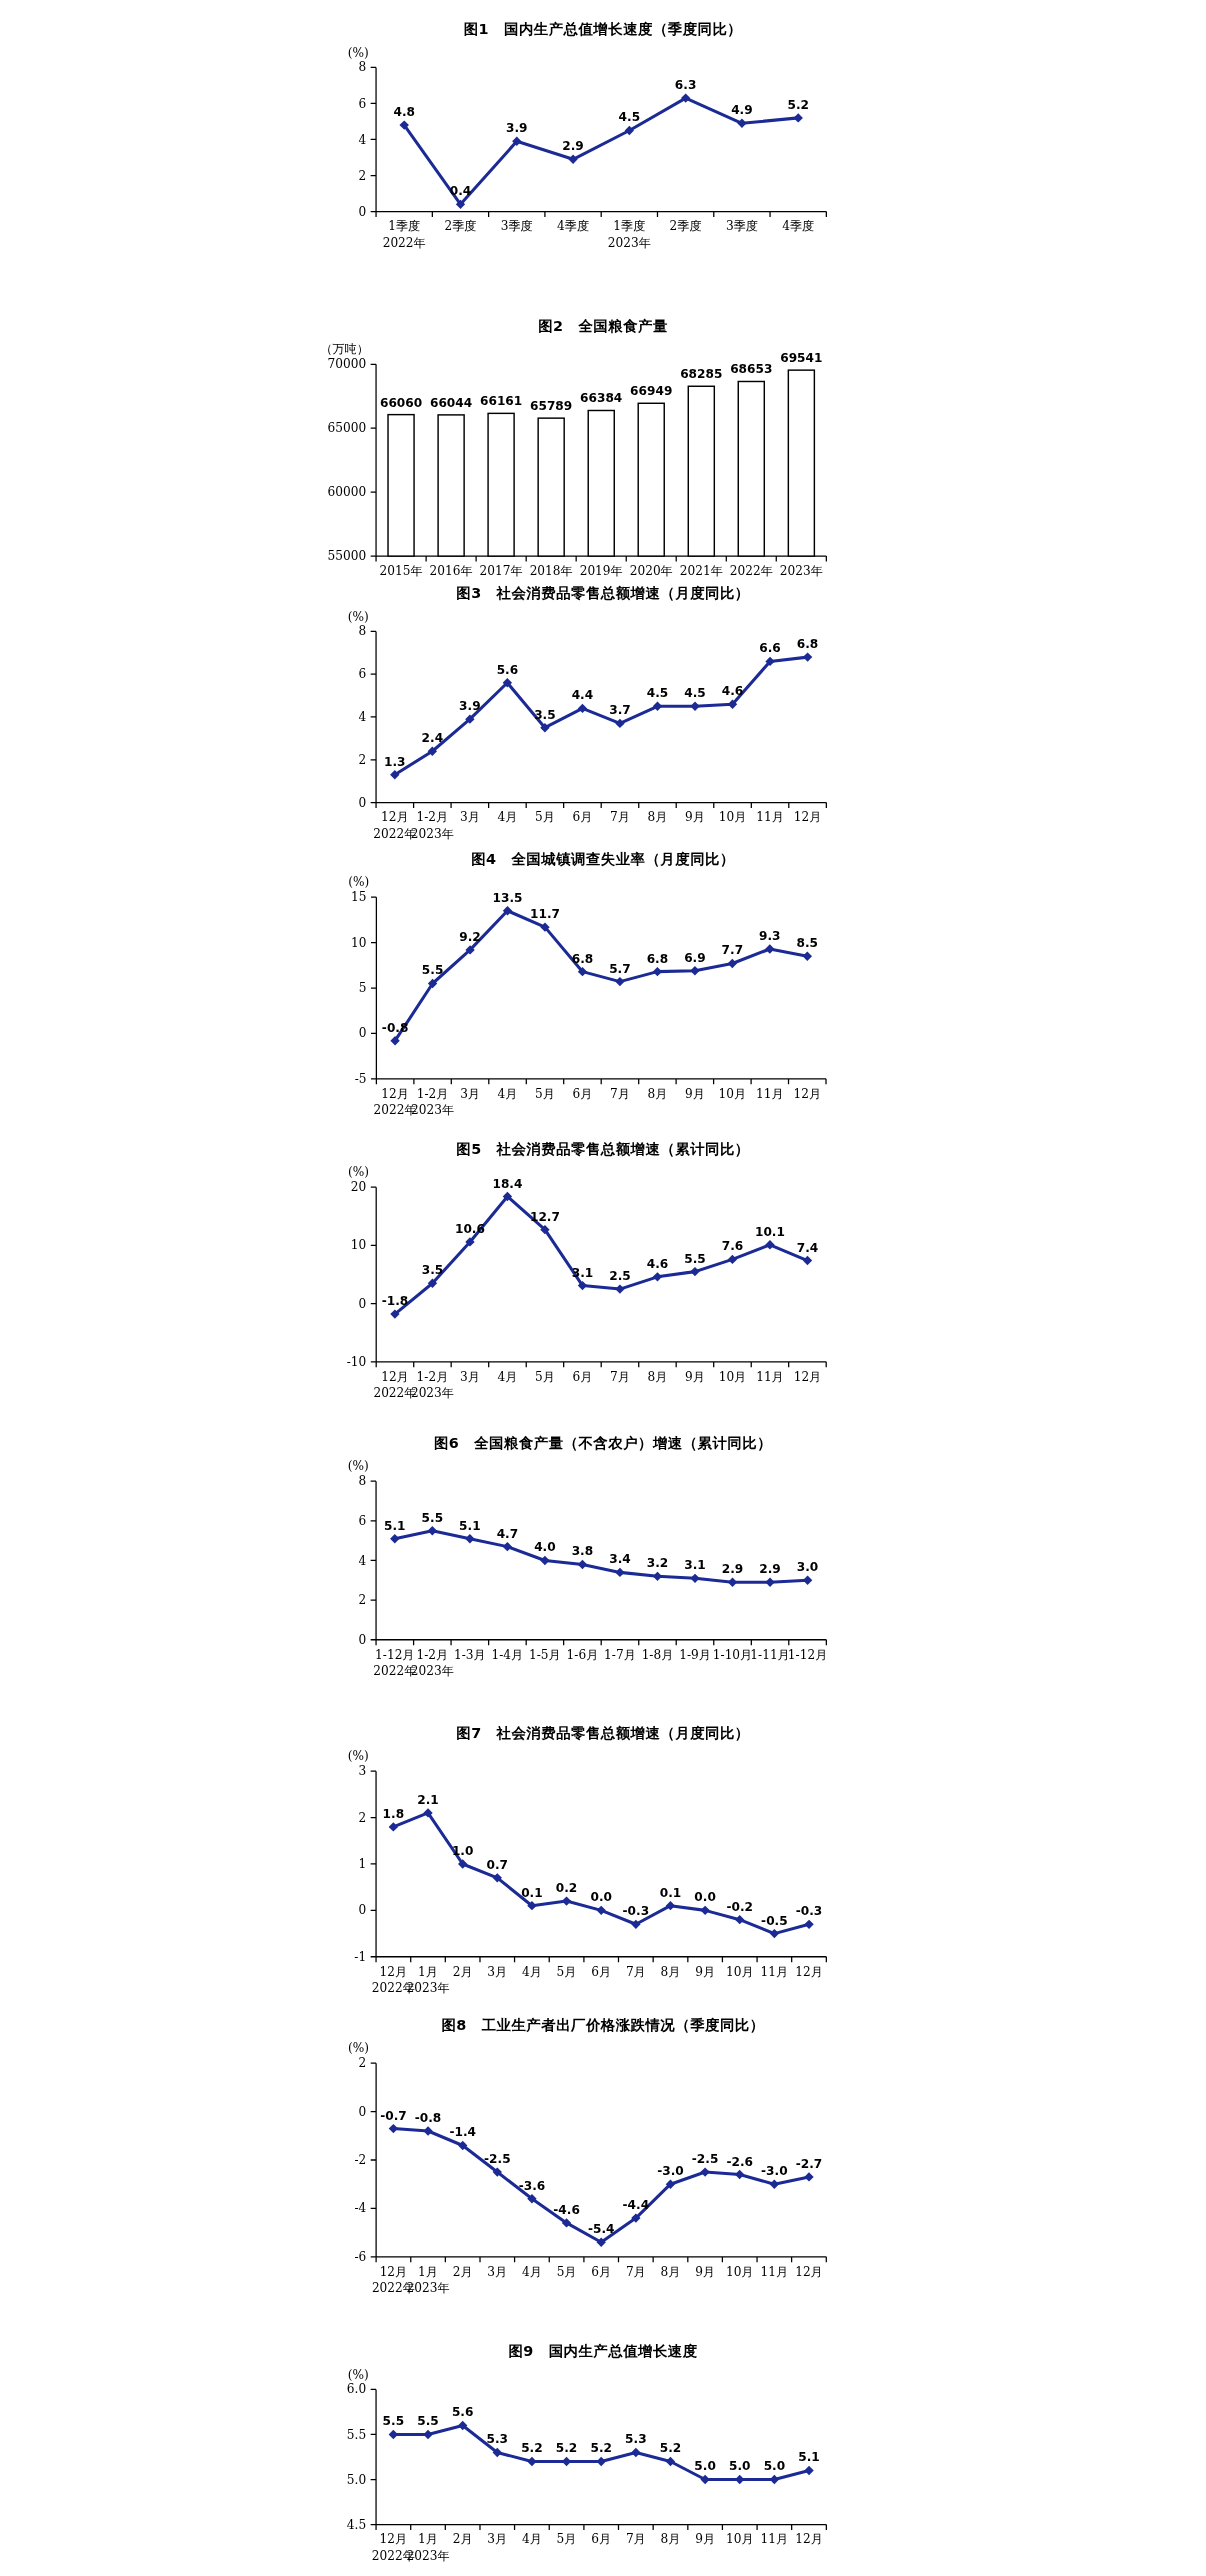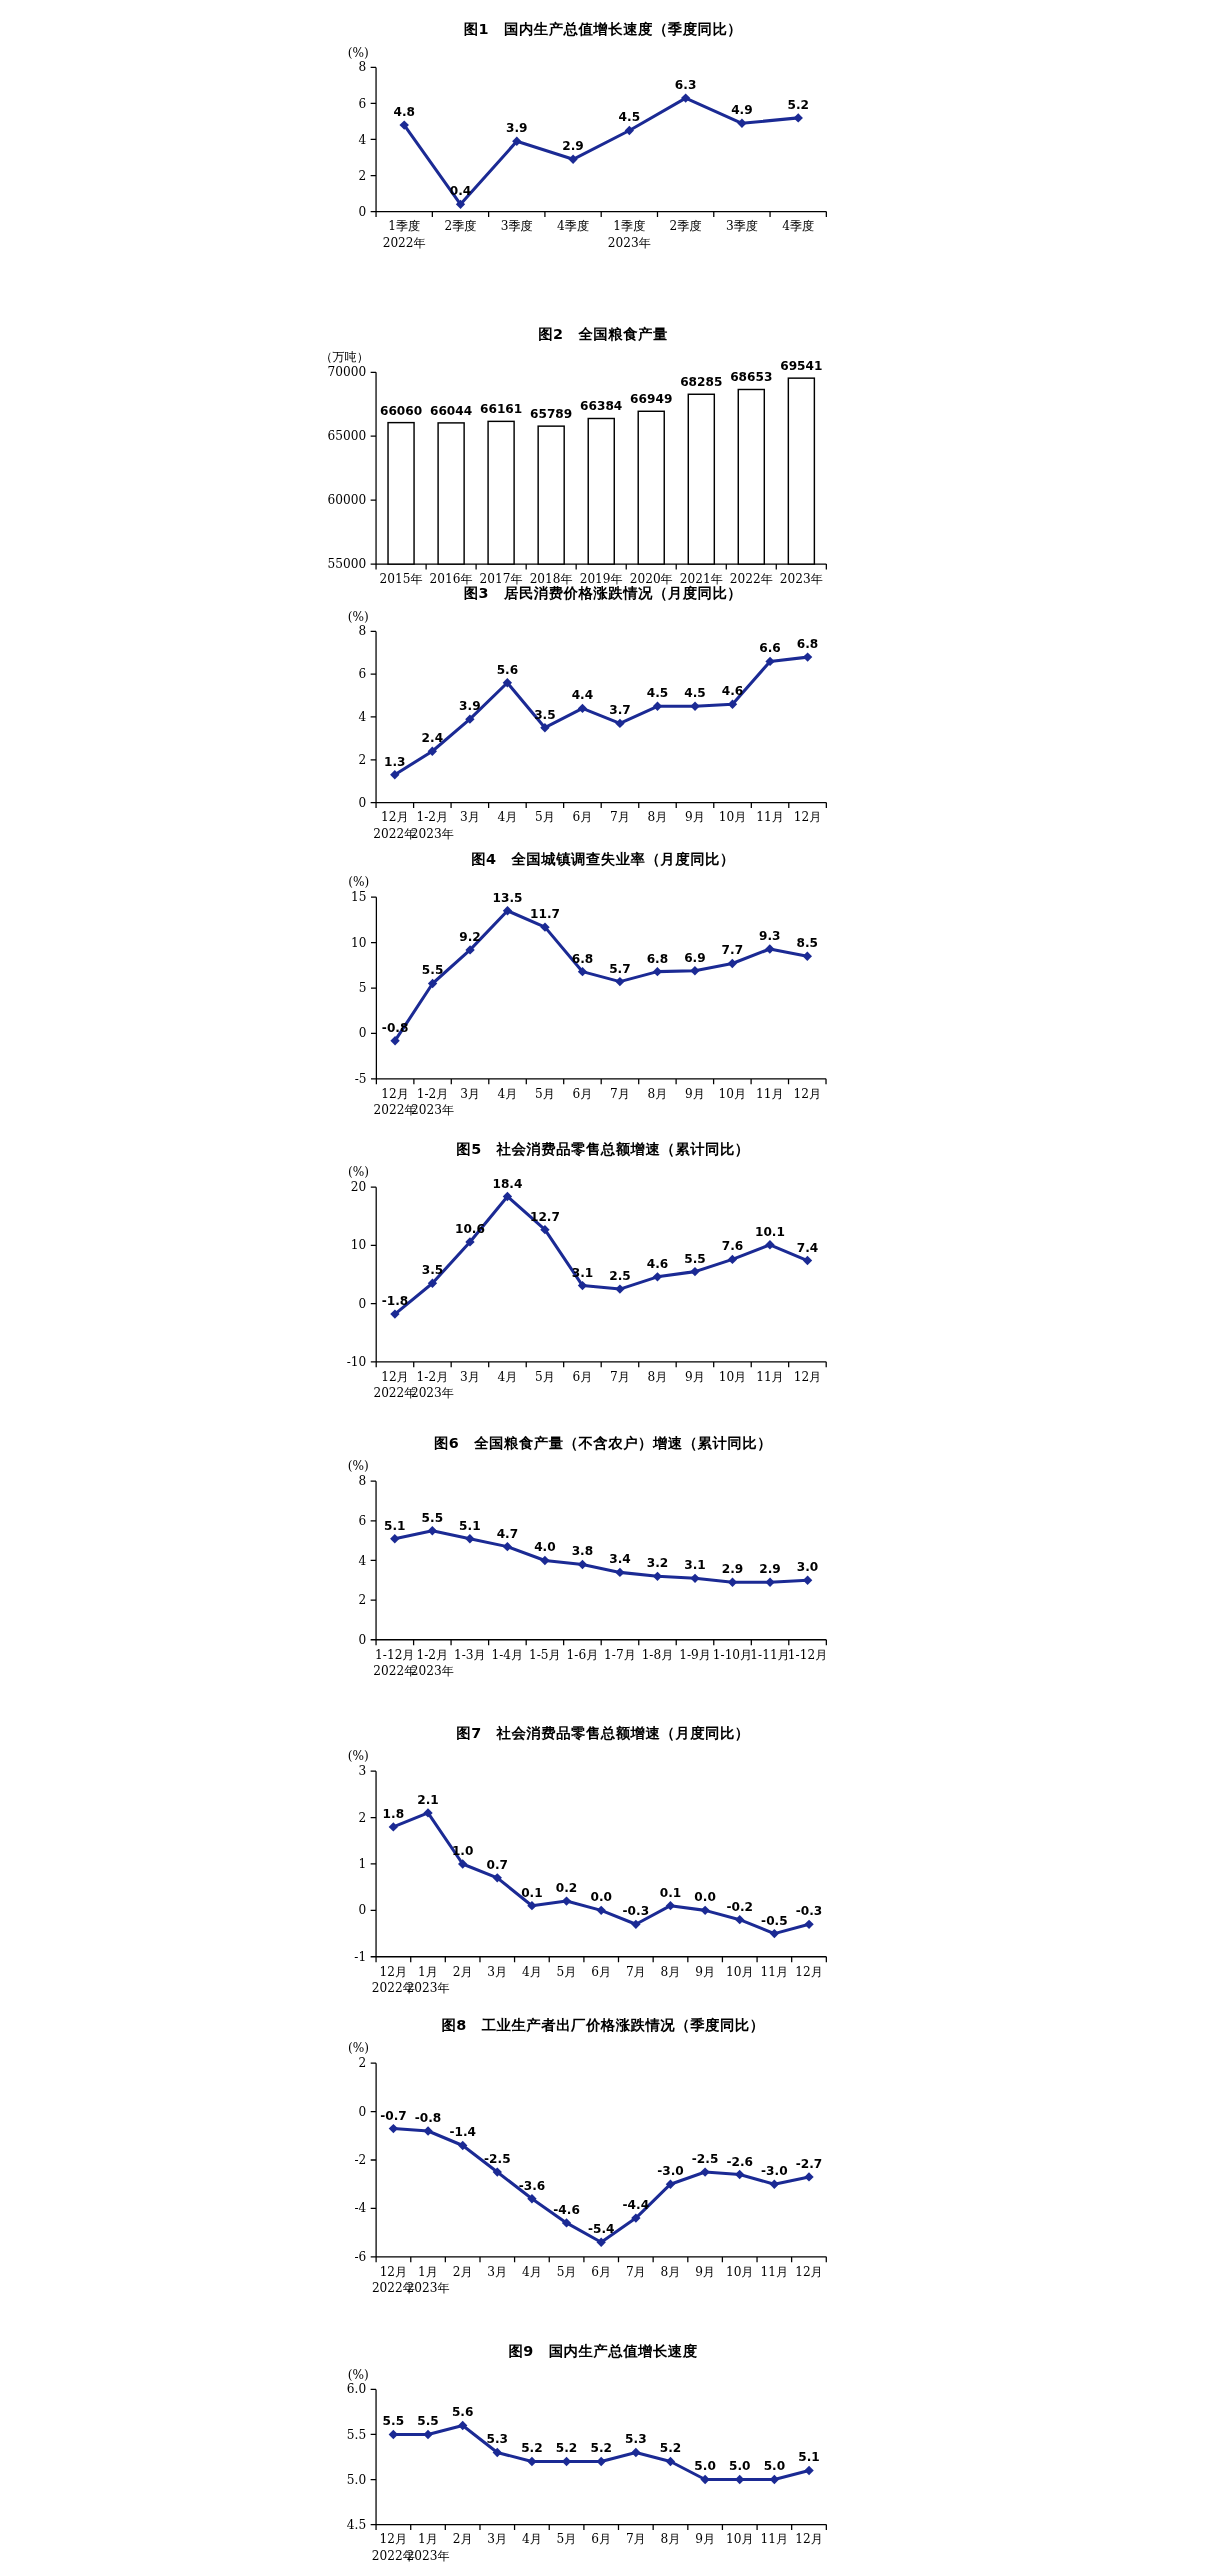--- a/index.html
+++ b/index.html
@@ -1,19 +1,19 @@
 <!DOCTYPE html>
 <html style="font-size:14.4px"><head>
 <meta charset="utf-8">
 <style>
   html,body{margin:0;padding:0;background:#ffffff;}
   body{width:1207px;height:2576px;font-family:"DejaVu Sans","Liberation Sans",sans-serif;}
   #page{position:relative;width:1207px;height:2576px;background:#ffffff;overflow:hidden;}
   .chart-block{position:absolute;left:295px;width:616px;}
-  .c0{top:20px}.c1{top:325px}.c2{top:584px}.c3{top:850px}.c4{top:1140px}
+  .c0{top:20px}.c1{top:317px}.c2{top:584px}.c3{top:850px}.c4{top:1140px}
   .c5{top:1434px}.c6{top:1724px}.c7{top:2016px}.c8{top:2342px}
   .chart-title{margin:0 0 2.7px 0;font-size:14.4px;font-weight:bold;color:#000;
     text-align:center;letter-spacing:0.5px;
     font-family:"DejaVu Sans","Liberation Sans",sans-serif;}
   .chart-canvas{width:616px;}
   .tick{font-family:"DejaVu Serif","Liberation Serif",serif;font-size:13.5px;fill:#000000;}
   .vlabel{font-family:"DejaVu Sans","Liberation Sans",sans-serif;font-size:13.5px;font-weight:bold;fill:#000000;}
 </style>
 </head>
 <body>
@@ -93,21 +93,21 @@
           <rect x="436.7" y="52.4" width="28.9" height="188.6" fill="#ffffff" stroke="#000000" stroke-width="1.6"></rect>
           <text x="451.11111111111114" y="43.353" text-anchor="middle" class="vlabel">68285</text>
           <rect x="492.2" y="47.1" width="28.9" height="193.9" fill="#ffffff" stroke="#000000" stroke-width="1.6"></rect>
           <text x="506.6666666666667" y="38.1274" text-anchor="middle" class="vlabel">68653</text>
           <rect x="547.8" y="34.5" width="28.9" height="206.5" fill="#ffffff" stroke="#000000" stroke-width="1.6"></rect>
           <text x="562.2222222222222" y="25.5178" text-anchor="middle" class="vlabel">69541</text>
         </svg></div>
   </section>
 
   <section class="chart-block c2">
-    <h2 class="chart-title">图3　居民消费价格涨跌情况（月度同比）</h2>
+    <h2 class="chart-title">图3　社会消费品零售总额增速（月度同比）</h2>
     <div class="chart-canvas"><svg width="616" height="240" viewBox="0 0 684 266">
           <path d="M90 28 V218 M90 218 H590 M84 218.0 H90 M84 170.5 H90 M84 123.0 H90 M84 75.5 H90 M84 28.0 H90 M90.0 218 V224 M131.7 218 V224 M173.3 218 V224 M215.0 218 V224 M256.7 218 V224 M298.3 218 V224 M340.0 218 V224 M381.7 218 V224 M423.3 218 V224 M465.0 218 V224 M506.7 218 V224 M548.3 218 V224 M590.0 218 V224" stroke="#000000" stroke-width="1.4" fill="none"></path>
           <text x="79" y="222.5" text-anchor="end" class="tick">0</text>
           <text x="79" y="175" text-anchor="end" class="tick">2</text>
           <text x="79" y="127.5" text-anchor="end" class="tick">4</text>
           <text x="79" y="80" text-anchor="end" class="tick">6</text>
           <text x="79" y="32.5" text-anchor="end" class="tick">8</text>
           <text x="82" y="16" text-anchor="end" class="tick">(%)</text>
           <text x="110.83333333333333" y="239" text-anchor="middle" class="tick">12月</text>
           <text x="152.5" y="239" text-anchor="middle" class="tick">1-2月</text>

